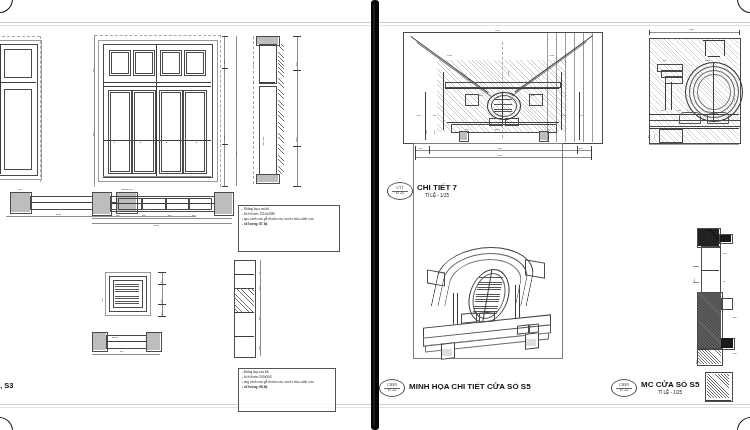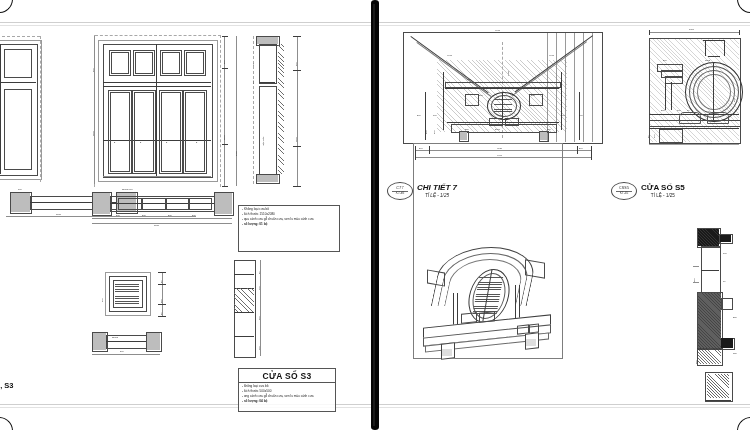--- a/index.html
+++ b/index.html
@@ -275,23 +275,20 @@
       <div class="ln" style="left:6px;top:76px;width:20px;height:0.6px;"></div>
       <div class="hatch" style="left:6px;top:28px;width:20px;height:24px;"></div>
       <div class="lnl" style="left:32px;top:0;width:0.6px;height:96px;"></div>
       <div class="dim dimv" style="left:30px;top:14px;">60</div>
       <div class="dim dimv" style="left:30px;top:30px;">100</div>
       <div class="dim dimv" style="left:30px;top:60px;">220</div>
       <div class="dim dimv" style="left:30px;top:90px;">120</div>
     </div>
 
     <div class="titleblock" style="left:238px;top:368px;width:96px;height:42px;">
-      <div class="tb-head">
-        <span>CỬA SỐ S3</span>
-      </div>
       <div class="tb-body">
         <p>- không loại cửa bố</p>
         <p>- kích thước 500x500</p>
         <p>- ong cảnh cửa gỗ chuẩn cửa, sơn lu màu cánh cửa</p>
         <p class="bold">- sổ lượng: 04 bộ</p>
       </div>
     </div>
 
     <div class="edge-label" style="left:-4px;top:381px;">2, S3</div>
   </div>
@@ -427,43 +424,32 @@
       <div class="dim" style="left:32px;top:79px;">100</div>
       <div class="dim" style="left:42px;top:79px;">60</div>
       <div class="dim" style="left:38px;top:83px;">40</div>
       <div class="dim" style="left:30px;top:112px;">60</div>
       <div class="dim" style="left:62px;top:112px;">1282</div>
       <div class="dim dimv" style="left:8px;top:108px;">200</div>
       <div class="dim dimv" style="left:2px;top:108px;">60</div>
       <div class="ln" style="left:4px;top:114px;width:90px;height:0.5px;background:#a0a0a0;"></div>
     </div>
 
-    <div class="caption" style="left:12px;top:182px;font-style:italic;">
+    <div class="caption" style="left:12px;top:182px;">
       <div class="tag">
         <div class="tg1">CT7</div>
         <div class="tgdiv"></div>
         <div class="tg2">KT-45</div>
       </div>
       <div class="cap-txt">
         <div class="cap-t">CHI TIẾT 7</div>
         <div class="cap-s">TỈ LỆ - 1/25</div>
       </div>
     </div>
 
-    <div class="caption" style="left:236px;top:182px;">
-      <div class="tag">
-        <div class="tg1">CSS5</div>
-        <div class="tgdiv"></div>
-        <div class="tg2">KT-45</div>
-      </div>
-      <div class="cap-txt">
-        <div class="cap-t">CỬA SỐ S5</div>
-        <div class="cap-s">TỈ LỆ - 1/25</div>
-      </div>
-    </div>
 
     <div class="cad" style="left:38px;top:143px;width:150px;height:216px;">
       <div class="box" style="left:0;top:0;width:148px;height:214px;border-color:#7d7d7d;"></div>
 
       <div style="position:absolute;left:24px;top:104px;width:94px;height:58px;
                   border:1.1px solid #444;border-radius:50% 50% 0 0;border-bottom:none;
                   transform:skewX(-12deg);"></div>
       <div style="position:absolute;left:30px;top:110px;width:82px;height:52px;
                   border:0.8px solid #666;border-radius:50% 50% 0 0;border-bottom:none;
                   transform:skewX(-12deg);"></div>
@@ -537,20 +523,42 @@
       <div class="dim" style="left:40px;top:88px;">250</div>
       <div class="dim" style="left:40px;top:124px;">120</div>
     </div>
 
     <div class="cad" style="left:330px;top:372px;width:30px;height:32px;">
       <div class="box" style="left:0;top:0;width:26px;height:28px;"></div>
       <div class="hatchd" style="left:2px;top:2px;width:22px;height:24px;opacity:.75;"></div>
       <div class="ln" style="left:0;top:28px;width:26px;height:0.8px;"></div>
     </div>
 
-
+    <div class="caption" style="left:4px;top:379px;">
+      <div class="tag">
+        <div class="tg1">CSS5</div>
+        <div class="tgdiv"></div>
+        <div class="tg2">KT-45</div>
+      </div>
+      <div class="cap-txt">
+        <div class="cap-t">MINH HỌA CHI TIẾT CỬA SỔ S5</div>
+        <div class="cap-s"></div>
+      </div>
+    </div>
+
+    <div class="caption" style="left:236px;top:379px;">
+      <div class="tag">
+        <div class="tg1">CSS5</div>
+        <div class="tgdiv"></div>
+        <div class="tg2">KT-45</div>
+      </div>
+      <div class="cap-txt">
+        <div class="cap-t">MC CỬA SỔ S5</div>
+        <div class="cap-s">TỈ LỆ - 1/25</div>
+      </div>
+    </div>
   </div>
 
   <div class="spine"></div>
   <div class="spine-hi"></div>
 
 
 </div>
 
 </body></html>

